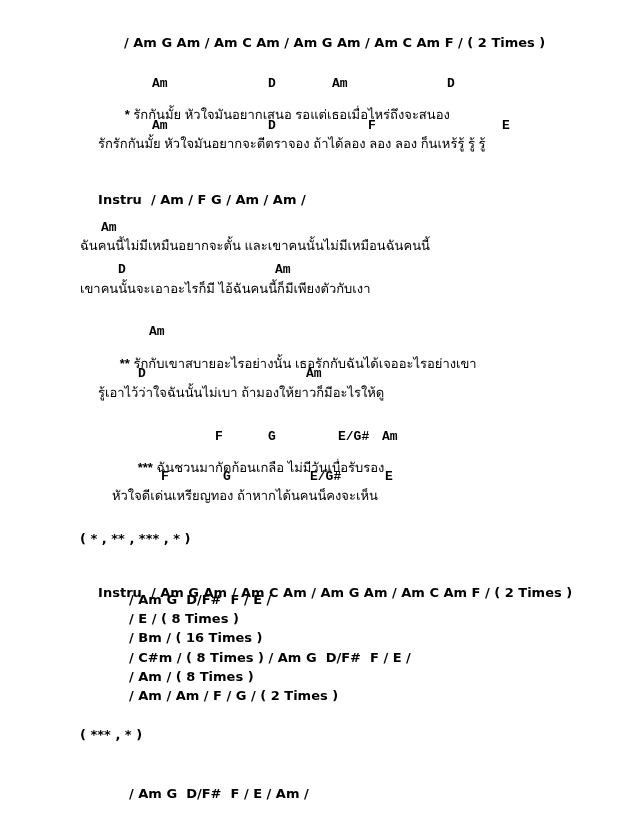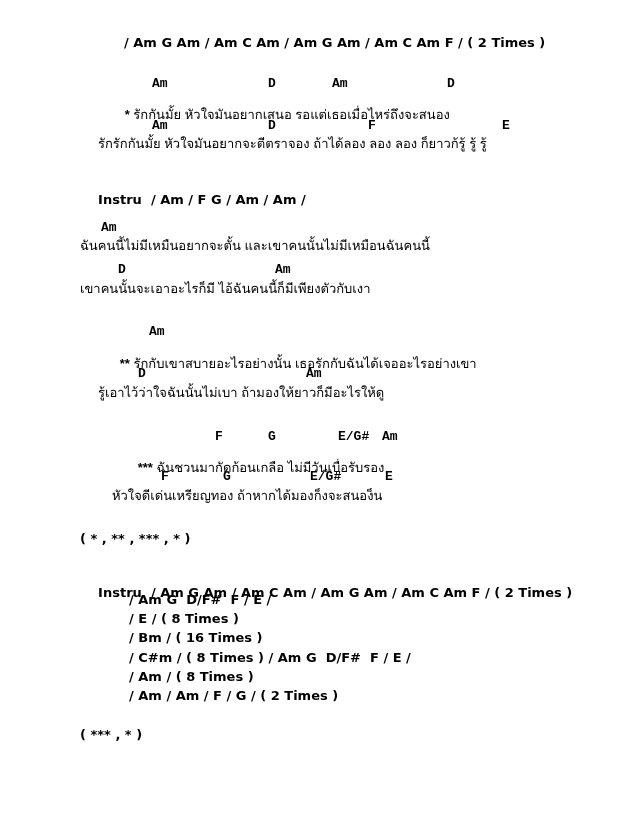--- a/index.html
+++ b/index.html
@@ -67,21 +67,21 @@
     <div class="line lyric" style="left:103px; top:95px;">
       <span class="mark">*</span><span> </span><span>รักกันมั้ย หัวใจมันอยากเสนอ รอแต่เธอเมื่อไหร่ถึงจะสนอง</span>
     </div>
   </div>
 
   <div>
     <span class="chord" style="left:152px; top:119px;">Am</span>
     <span class="chord" style="left:268px; top:119px;">D</span>
     <span class="chord" style="left:368px; top:119px;">F</span>
     <span class="chord" style="left:502px; top:119px;">E</span>
-    <div class="line lyric" style="left:98px; top:137px;">รักรักกันมั้ย หัวใจมันอยากจะตีตราจอง ถ้าได้ลอง ลอง ลอง ก็ยาวก้รู้ รู้ รู้</div>
+    <div class="line lyric" style="left:98px; top:137px;">รักรักกันมั้ย หัวใจมันอยากจะตีตราจอง ถ้าได้ลอง ลอง ลอง ก็นเหร้รู้ รู้ รู้</div>
   </div>
 
   <div class="line bold" style="left:80px; top:180px;">
     <span class="label">Instru</span><span>  </span><span>/ Am / F G / Am / Am /</span>
   </div>
 
   <div>
     <span class="chord" style="left:101px; top:221px;">Am</span>
     <div class="line lyric" style="left:80px; top:239px;">ฉันคนนี้ไม่มีเหมืนอยากจะตั้น และเขาคนนั้นไม่มีเหมือนฉันคนนี้</div>
   </div>
@@ -113,31 +113,32 @@
     <div class="line lyric" style="left:116px; top:448px;">
       <span class="mark">***</span><span> </span><span>ฉันชวนมากัดก้อนเกลือ ไม่มีวันเบื่อรับรอง</span>
     </div>
   </div>
 
   <div>
     <span class="chord" style="left:161px; top:470px;">F</span>
     <span class="chord" style="left:223px; top:470px;">G</span>
     <span class="chord" style="left:310px; top:470px;">E/G#</span>
     <span class="chord" style="left:385px; top:470px;">E</span>
-    <div class="line lyric" style="left:112px; top:489px;">หัวใจดีเด่นเหรียญทอง ถ้าหากได้มองก็งจะสนอง็น</div>
+    <div class="line lyric" style="left:112px; top:489px;">หัวใจดีเด่นเหรียญทอง ถ้าหากได้นคนน็คงจะเห็น</div>
   </div>
 
   <div class="line bold" style="left:80px; top:532px;">( * , ** , *** , * )</div>
 
   <div class="line bold" style="left:80px; top:573px;">
     <span class="label">Instru</span><span>  </span><span>/ Am G Am / Am C Am / Am G Am / Am C Am F / ( 2 Times )</span>
   </div>
   <div class="line bold" style="left:129px; top:593px;">/ Am G  D/F#  F / E /</div>
   <div class="line bold" style="left:129px; top:612px;">/ E / ( 8 Times )</div>
   <div class="line bold" style="left:129px; top:631px;">/ Bm / ( 16 Times )</div>
   <div class="line bold" style="left:129px; top:651px;">/ C#m / ( 8 Times ) / Am G  D/F#  F / E /</div>
   <div class="line bold" style="left:129px; top:670px;">/ Am / ( 8 Times )</div>
   <div class="line bold" style="left:129px; top:689px;">/ Am / Am / F / G / ( 2 Times )</div>
 
   <div class="line bold" style="left:80px; top:728px;">( *** , * )</div>
 
+  <div class="line bold" style="left:129px; top:787px;">/ Am G  D/F#  F / E / Am /</div>
 
 </div>
 
 </body></html>

